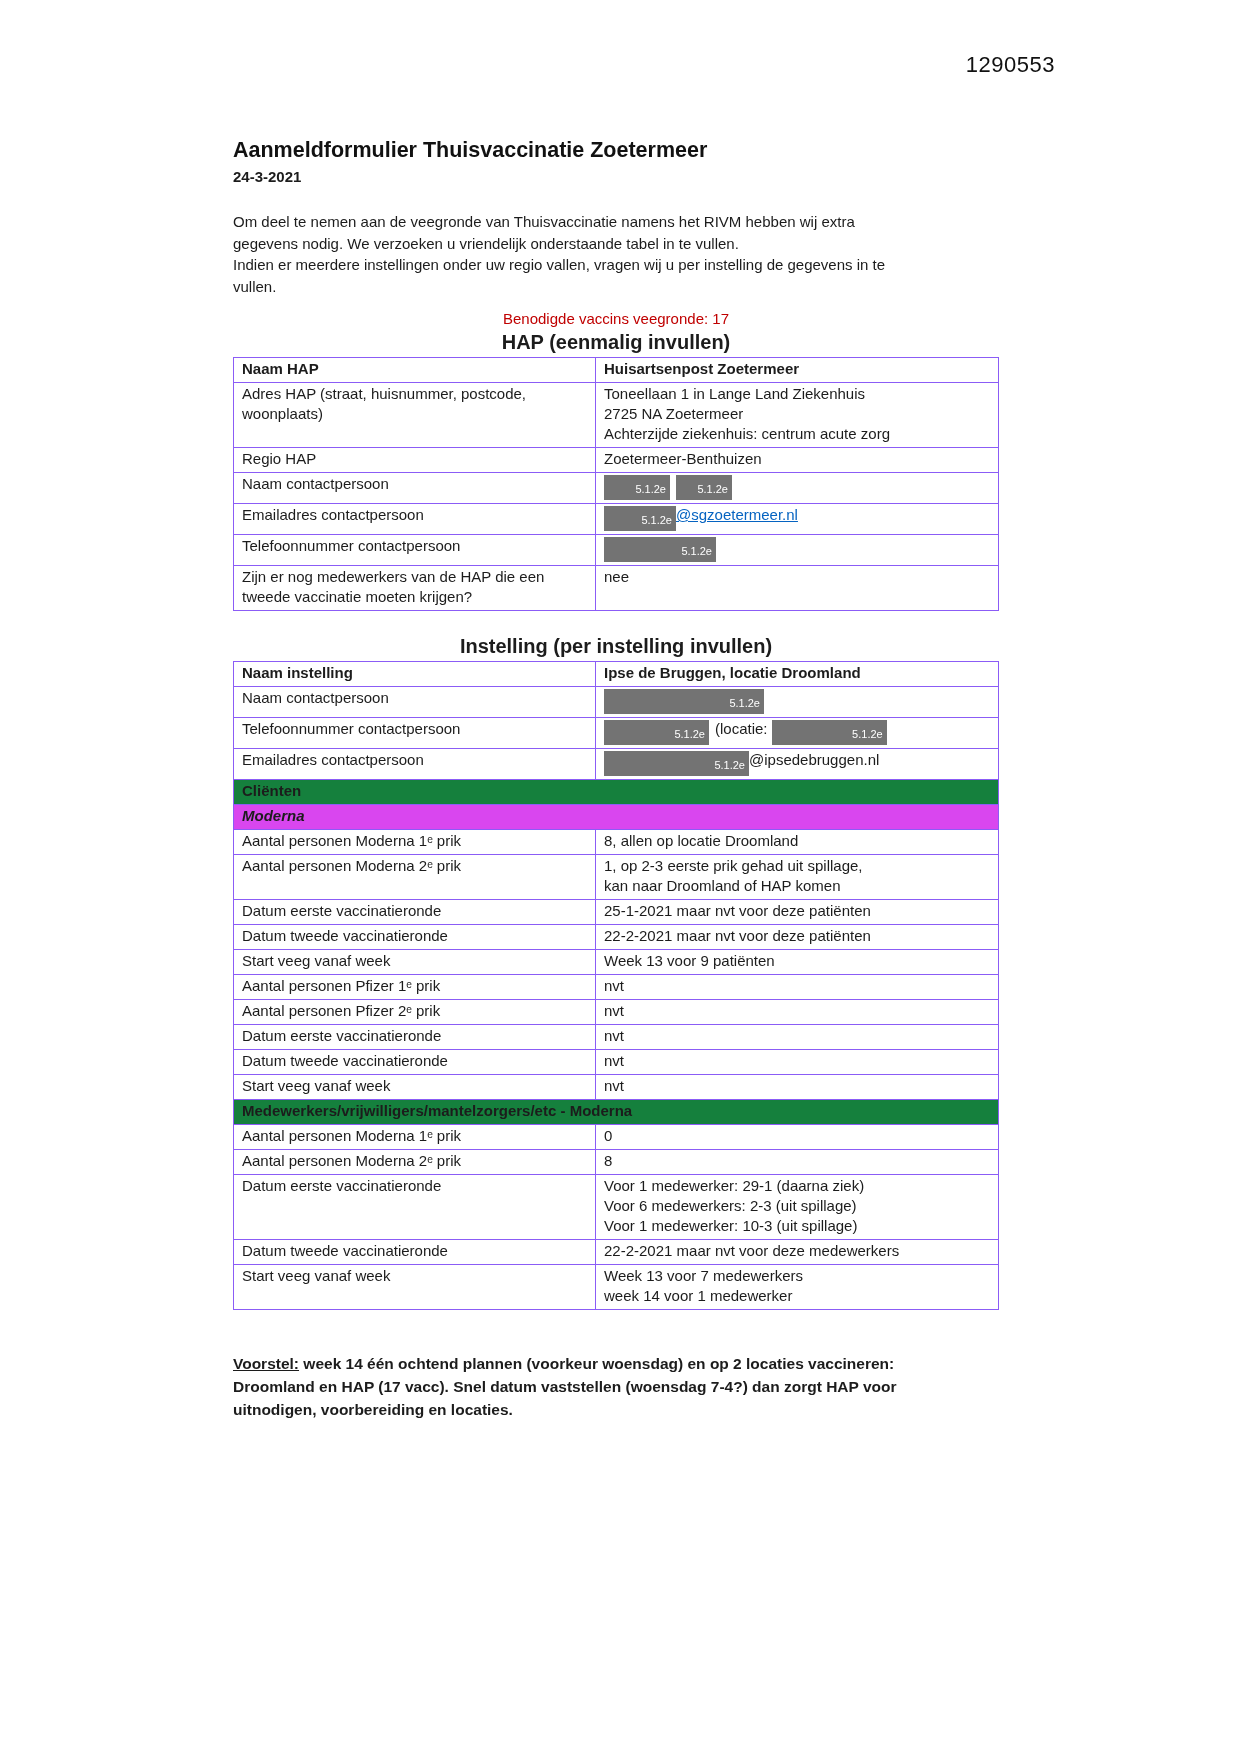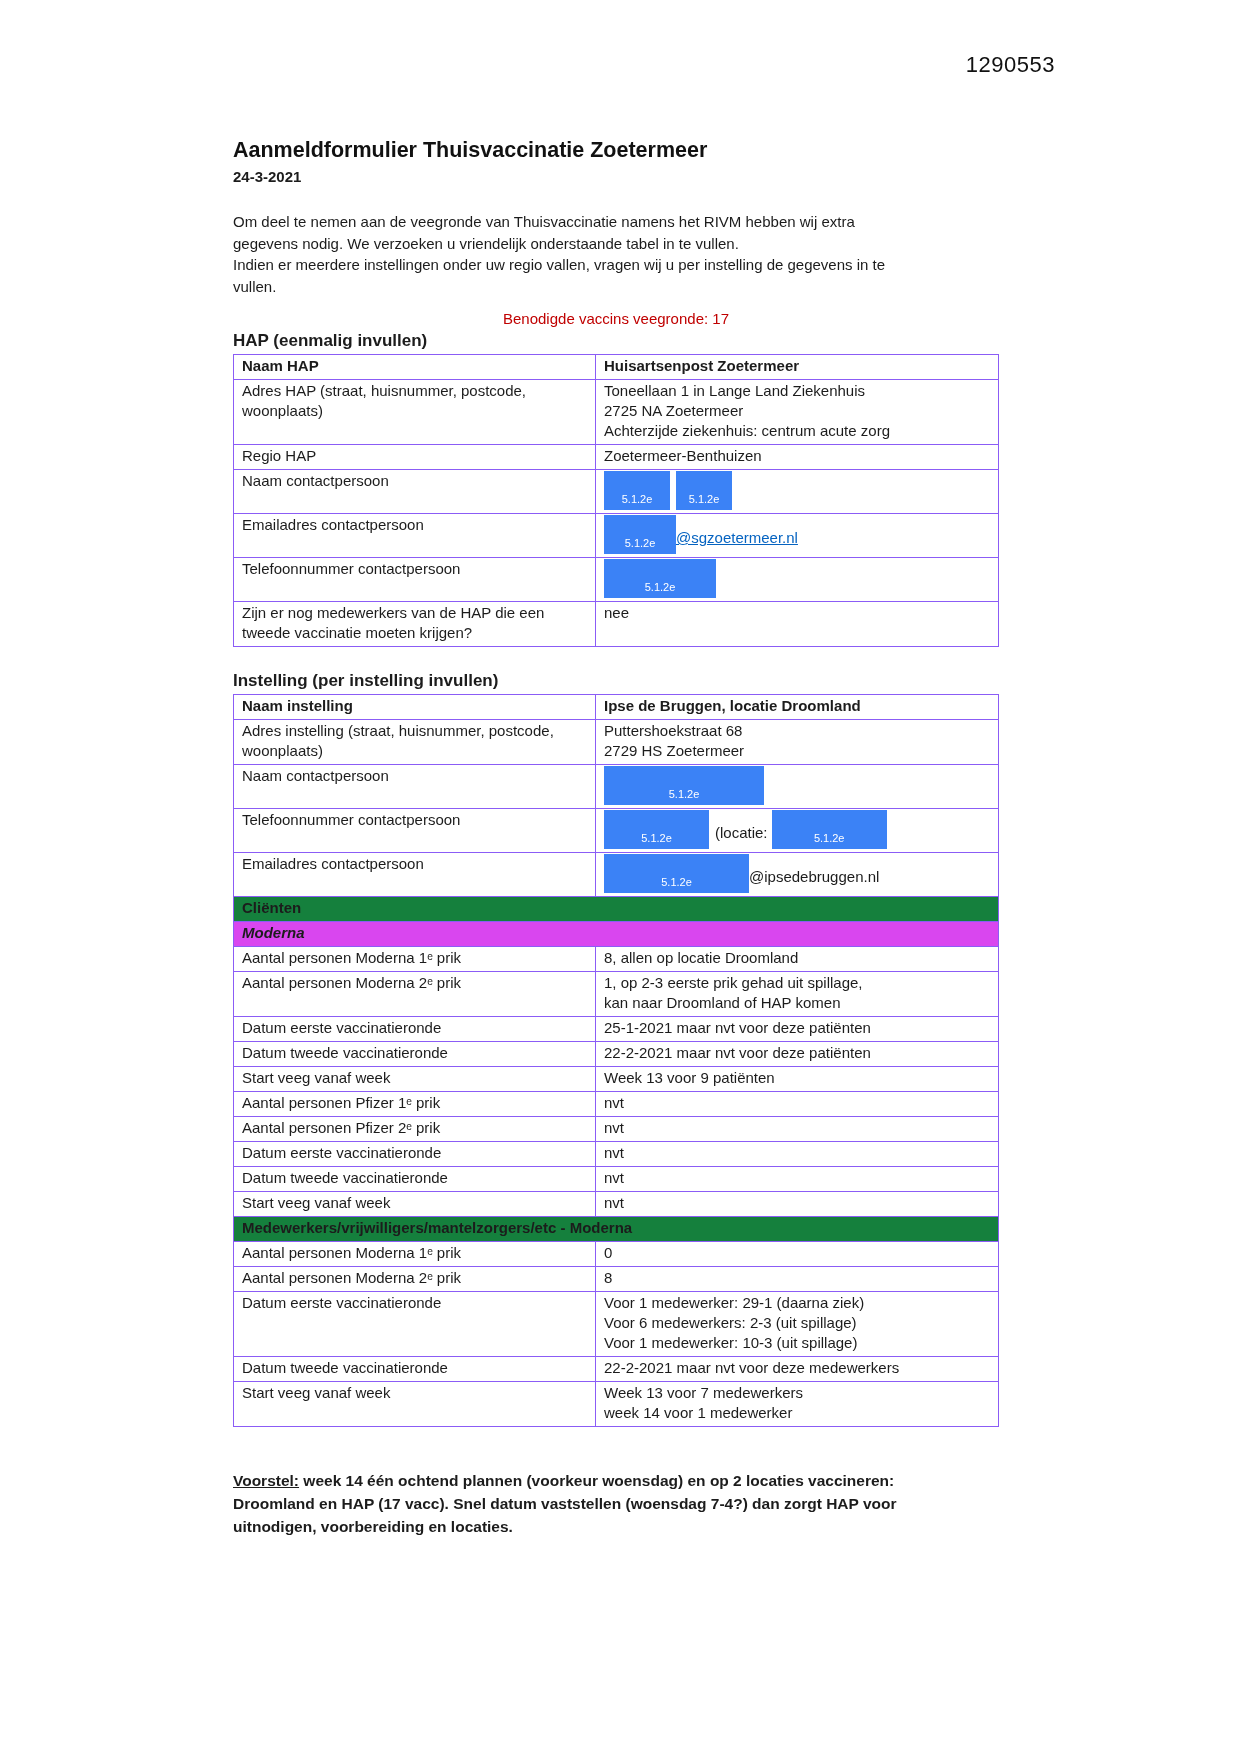--- a/index.html
+++ b/index.html
@@ -48,22 +48,23 @@
   }
   .red-note {
     color: #C00000;
     text-align: center;
     font-size: 15px;
     margin-top: 13px;
     width: 766px;
   }
   .sec-heading {
     font-weight: bold;
-    font-size: 17px;
+    font-size: 20px;
     margin-top: 4px;
+    text-align: center;
   }
   .sec-heading.spaced { margin-top: 24px; }
   table.form {
     border-collapse: collapse;
     width: 766px;
     margin-top: 3px;
     table-layout: fixed;
   }
   table.form td {
     border: 1px solid #8b5cf6;
@@ -72,26 +73,26 @@
     line-height: 20px;
     vertical-align: top;
     overflow: hidden;
   }
   .bold { font-weight: bold; }
   .pre { white-space: pre-line; }
   .sec-dark  { background: #15803d; font-weight: bold; }
   .sec-light { background: #d946ef; font-weight: bold; font-style: italic; }
   .redact {
     display: inline-block;
-    background: #3b82f6;
+    background: #737373;
     color: #ffffff;
     font-size: 11px;
     line-height: 15px;
-    padding: 21px 4px 3px 4px;
-    text-align: center;
+    padding: 7px 4px 3px 4px;
+    text-align: right;
     vertical-align: -4px;
   }
   .r66 { width: 66px; }  .r56 { width: 56px; }
   .r72 { width: 72px; }  .r112 { width: 112px; }
   .r160 { width: 160px; } .r105 { width: 105px; }
   .r115 { width: 115px; } .r145 { width: 145px; }
   .gap6 { margin-right: 6px; }
   a.email { color: #0563C1; text-decoration: underline; }
   .footer {
     font-weight: bold;
@@ -172,25 +173,20 @@
       <colgroup>
           <col style="width:362px">
           <col>
         </colgroup>
       <tbody>
           <tr>
         <td class="bold">Naam instelling</td>
         <td class="bold">Ipse de Bruggen, locatie Droomland</td>
       </tr>
       <tr>
-        <td>Adres instelling (straat, huisnummer, postcode, woonplaats)</td>
-        <td class="pre">Puttershoekstraat 68
-2729 HS Zoetermeer</td>
-      </tr>
-      <tr>
         <td>Naam contactpersoon</td>
         <td>
           <span class="redact r160">5.1.2e</span>
         </td>
       </tr>
       <tr>
         <td>Telefoonnummer contactpersoon</td>
         <td>
           <span class="redact r105 gap6">5.1.2e</span><span>(locatie:</span> <span class="redact r115">5.1.2e</span>
         </td>

